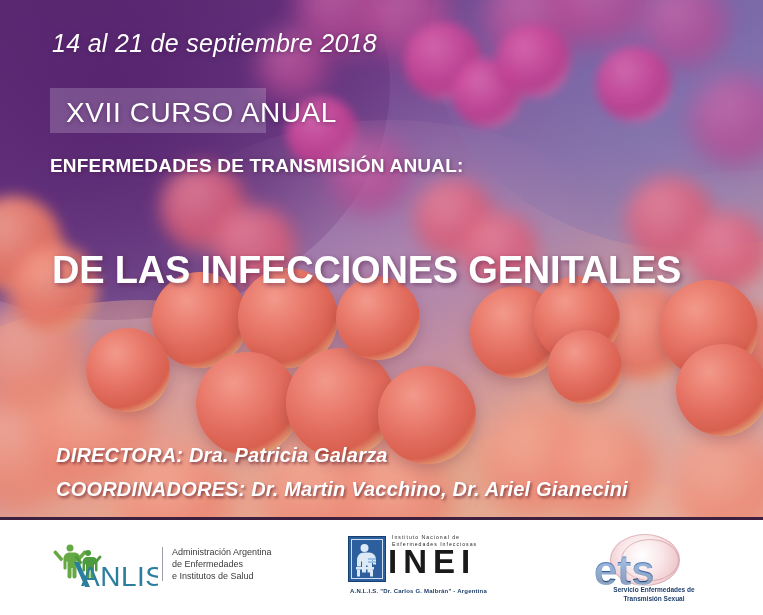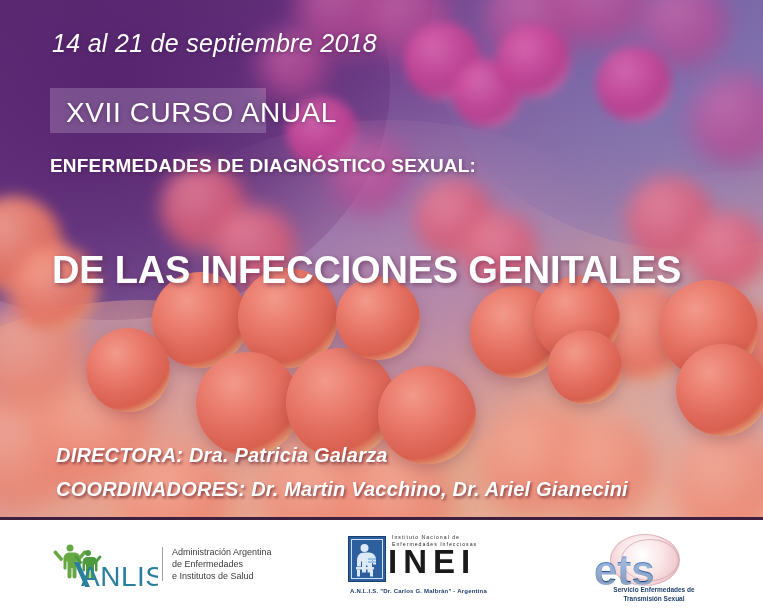--- a/index.html
+++ b/index.html
@@ -398,21 +398,21 @@
     <div class="cocc sharp" style="left:660px; top:280px; width:98px; height:98px;"></div>
     <div class="cocc sharp" style="left:676px; top:344px; width:92px; height:92px;"></div>
     <div class="cocc sharp" style="left:548px; top:330px; width:74px; height:74px;"></div>
     <div class="cocc sharp" style="left:86px; top:328px; width:84px; height:84px;"></div>
 
     <div id="date-line">14 al 21 de septiembre 2018</div>
 
     <div id="course-band"></div>
     <div id="course-label">XVII CURSO ANUAL</div>
 
-    <div id="subtitle-line">ENFERMEDADES DE DIAGNÓSTICO SEXUAL:</div>
+    <div id="subtitle-line">ENFERMEDADES DE TRANSMISIÓN ANUAL:</div>
 
     <div class="main-title" id="title-line-2">DE LAS INFECCIONES GENITALES</div>
 
     <div class="credit" id="credit-director">DIRECTORA:  Dra. Patricia Galarza</div>
     <div class="credit" id="credit-coordinators">COORDINADORES: Dr. Martin Vacchino,  Dr. Ariel Gianecini</div>
   </div>
 
   <div id="footer">
 
     <div id="logo-anlis">

